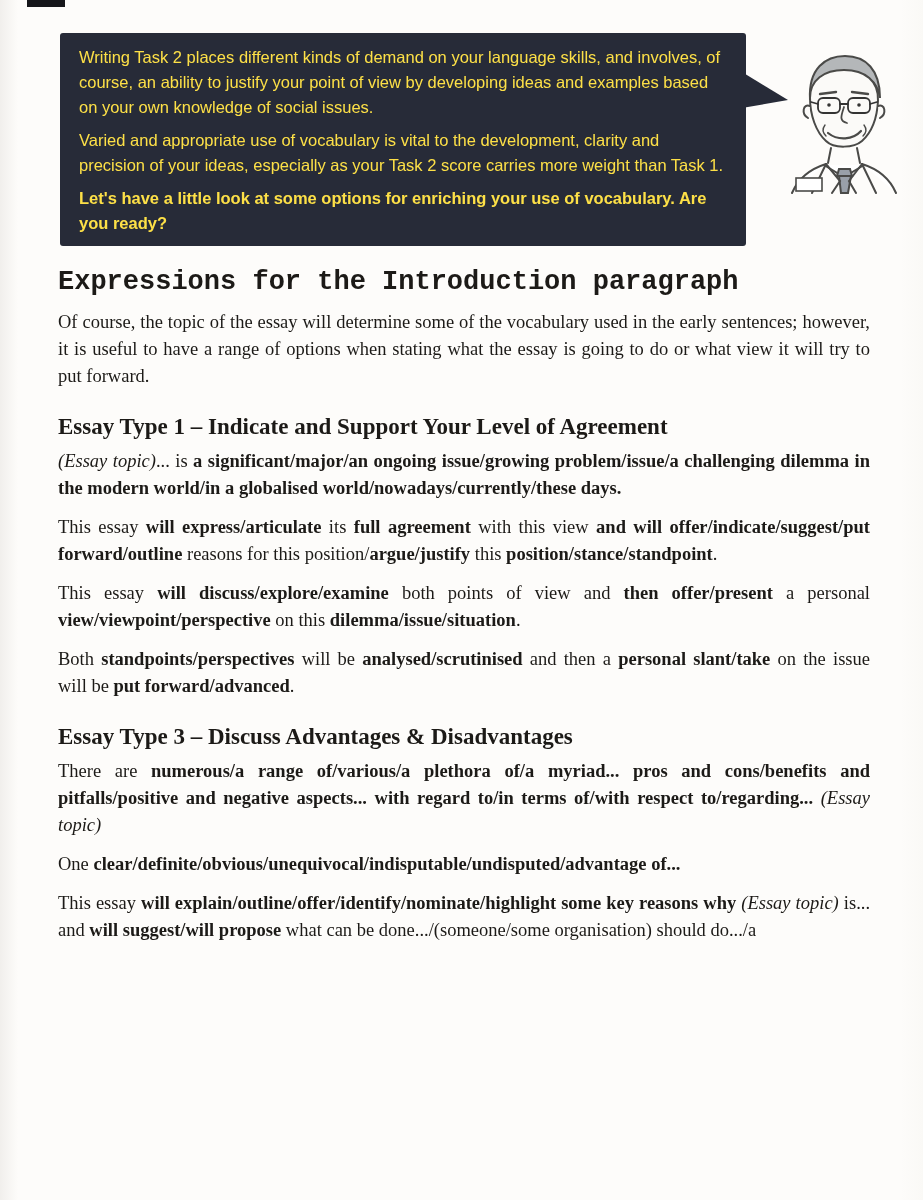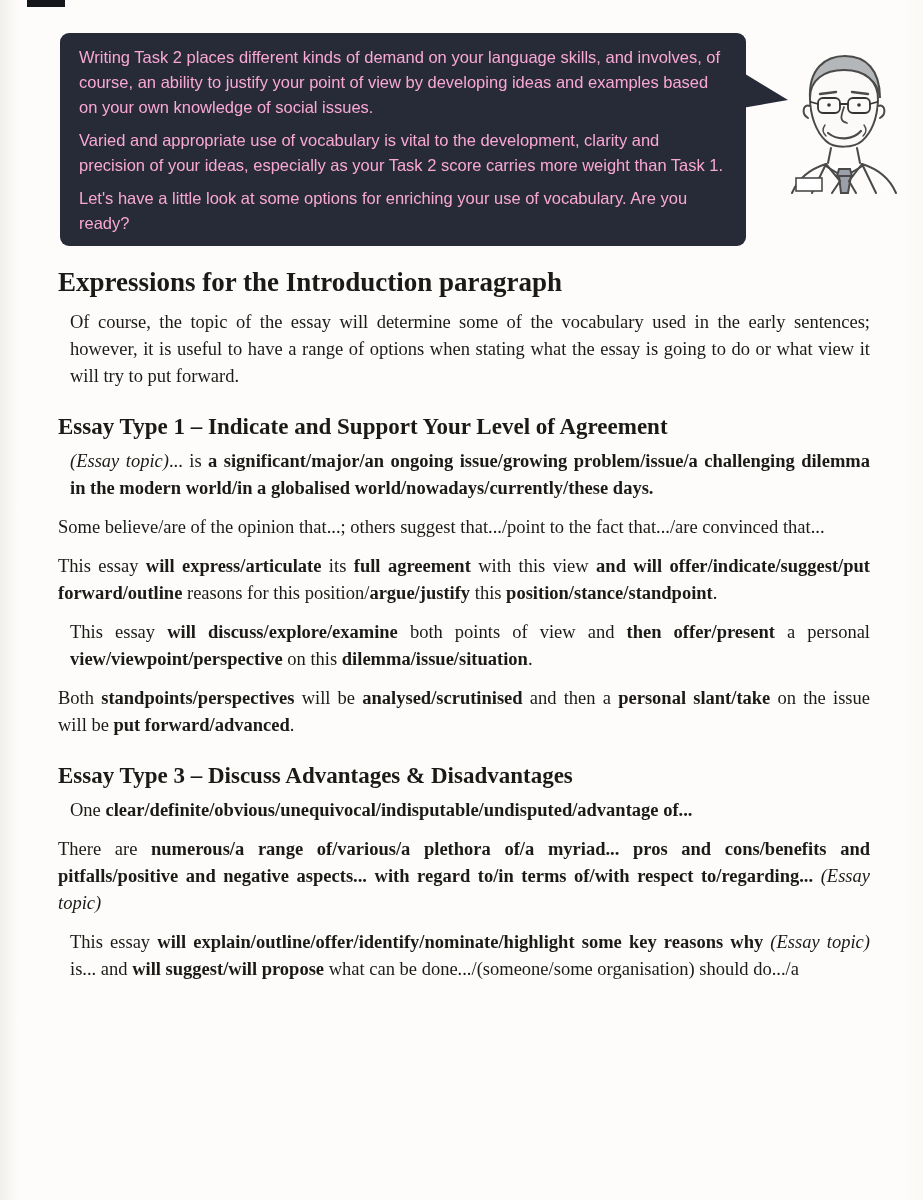--- a/index.html
+++ b/index.html
@@ -6,43 +6,43 @@
   body{
     width:923px;height:1200px;position:relative;overflow:hidden;
     background:linear-gradient(90deg,#f1efec 0px,#fdfcfa 18px,#fdfcfa 900px,#faf9f6 923px);
     font-family:"Liberation Serif",serif;color:#1c1a17;
   }
   
   .artifact-top{position:absolute;left:27px;top:0;width:38px;height:7px;background:#15161a;}
   
   .bubble{
     position:absolute;left:60px;top:33px;width:686px;box-sizing:border-box;
-    background:#272b38;color:#f9a8d4;border-radius:9px;
+    background:#272b38;color:#fde047;border-radius:3px;
     padding:12px 19px 10px 19px;
     font-family:"Liberation Sans",sans-serif;font-size:16.5px;line-height:25px;
   }
   .bubble p{margin:0 0 8px 0;}
-  .bubble p:last-child{margin-bottom:0;}
+  .bubble p:last-child{margin-bottom:0;font-weight:bold;}
   .bubble-tail{
     position:absolute;left:742px;top:72px;width:0;height:0;
     border-top:28px solid transparent;border-bottom:8px solid transparent;
     border-left:46px solid #272b38;
   }
   
   .professor{position:absolute;left:768px;top:46px;}
   .professor svg{display:block;}
   
   .content{position:absolute;left:58px;top:266px;width:812px;}
   h1{
     font-size:27px;line-height:32px;margin:0 0 11px 0;font-weight:bold;
-    font-family:Liberation Serif, serif;
+    font-family:Liberation Mono, monospace;
   }
   .intro{margin:0;}
   p.body-par{font-size:18.5px;line-height:27px;text-align:justify;margin:12px 0;}
-  p.body-par:first-of-type{margin-top:0;margin-left:12px;}
+  p.body-par:first-of-type{margin-top:0;}
   h2.section-heading{
     font-size:23px;line-height:26px;font-weight:bold;margin:24px 0 8px 0;
   }
   section{margin:0;}
   .run-b{font-weight:bold;}
   .run-i{font-style:italic;}
 </style>
 </head>
 <body>
 
@@ -107,31 +107,30 @@
   </svg>
 </div>
 
 <main class="content">
   <h1>Expressions for the Introduction paragraph</h1>
   <p class="body-par intro">Of course, the topic of the essay will determine some of the vocabulary used in the early sentences; however, it is useful to have a range of options when stating what the essay is going to do or what view it will try to put forward.</p>
 
   <section>
     <h2 class="section-heading">Essay Type 1 – Indicate and Support Your Level of Agreement</h2>
     <p class="body-par"><span class="run-i">(Essay topic)</span><span class="run-r">... is </span><span class="run-b">a significant/major/an ongoing issue/growing problem/issue/a challenging dilemma in the modern world/in a globalised world/nowadays/currently/these days.</span></p>
-    <p class="body-par"><span class="run-r">Some believe/are of the opinion that...; others suggest that.../point to the fact that.../are convinced that...</span></p>
     <p class="body-par"><span class="run-r">This essay </span><span class="run-b">will express/articulate</span><span class="run-r"> its </span><span class="run-b">full agreement</span><span class="run-r"> with this view </span><span class="run-b">and will offer/indicate/suggest/put forward/outline</span><span class="run-r"> reasons for this position/</span><span class="run-b">argue/justify</span><span class="run-r"> this </span><span class="run-b">position/stance/standpoint</span><span class="run-r">.</span></p>
   </section>
 
   <section>
     <p class="body-par"><span class="run-r">This essay </span><span class="run-b">will discuss/explore/examine</span><span class="run-r"> both points of view and </span><span class="run-b">then offer/present</span><span class="run-r"> a personal </span><span class="run-b">view/viewpoint/perspective</span><span class="run-r"> on this </span><span class="run-b">dilemma/issue/situation</span><span class="run-r">.</span></p>
     <p class="body-par"><span class="run-r">Both </span><span class="run-b">standpoints/perspectives</span><span class="run-r"> will be </span><span class="run-b">analysed/scrutinised</span><span class="run-r"> and then a </span><span class="run-b">personal slant/take</span><span class="run-r"> on the issue will be </span><span class="run-b">put forward/advanced</span><span class="run-r">.</span></p>
   </section>
 
   <section>
     <h2 class="section-heading">Essay Type 3 – Discuss Advantages &amp; Disadvantages</h2>
+    <p class="body-par"><span class="run-r">There are </span><span class="run-b">numerous/a range of/various/a plethora of/a myriad... pros and cons/benefits and pitfalls/positive and negative aspects... with regard to/in terms of/with respect to/regarding...</span><span class="run-i"> (Essay topic)</span></p>
     <p class="body-par"><span class="run-r">One </span><span class="run-b">clear/definite/obvious/unequivocal/indisputable/undisputed/advantage of...</span></p>
-    <p class="body-par"><span class="run-r">There are </span><span class="run-b">numerous/a range of/various/a plethora of/a myriad... pros and cons/benefits and pitfalls/positive and negative aspects... with regard to/in terms of/with respect to/regarding...</span><span class="run-i"> (Essay topic)</span></p>
   </section>
 
   <section>
     <p class="body-par"><span class="run-r">This essay </span><span class="run-b">will explain/outline/offer/identify/nominate/highlight some key reasons why</span><span class="run-i"> (Essay topic)</span><span class="run-r"> is... and </span><span class="run-b">will suggest/will propose</span><span class="run-r"> what can be done.../(someone/some organisation) should do.../a</span></p>
   </section>
 </main>
 
 </body></html>

